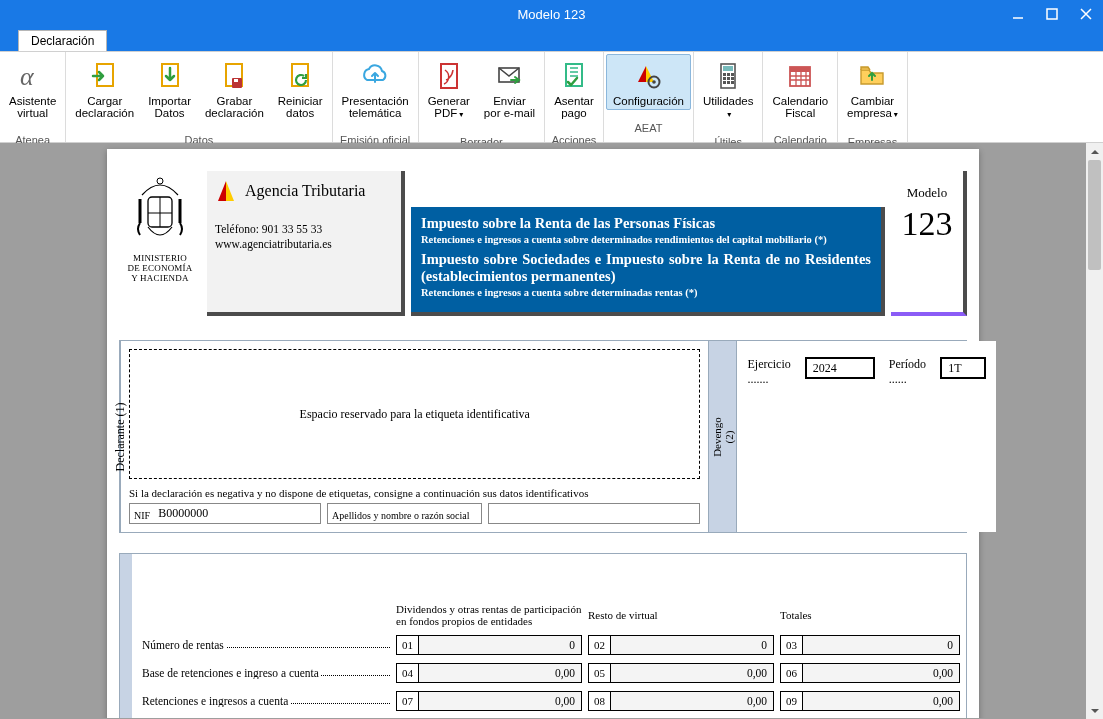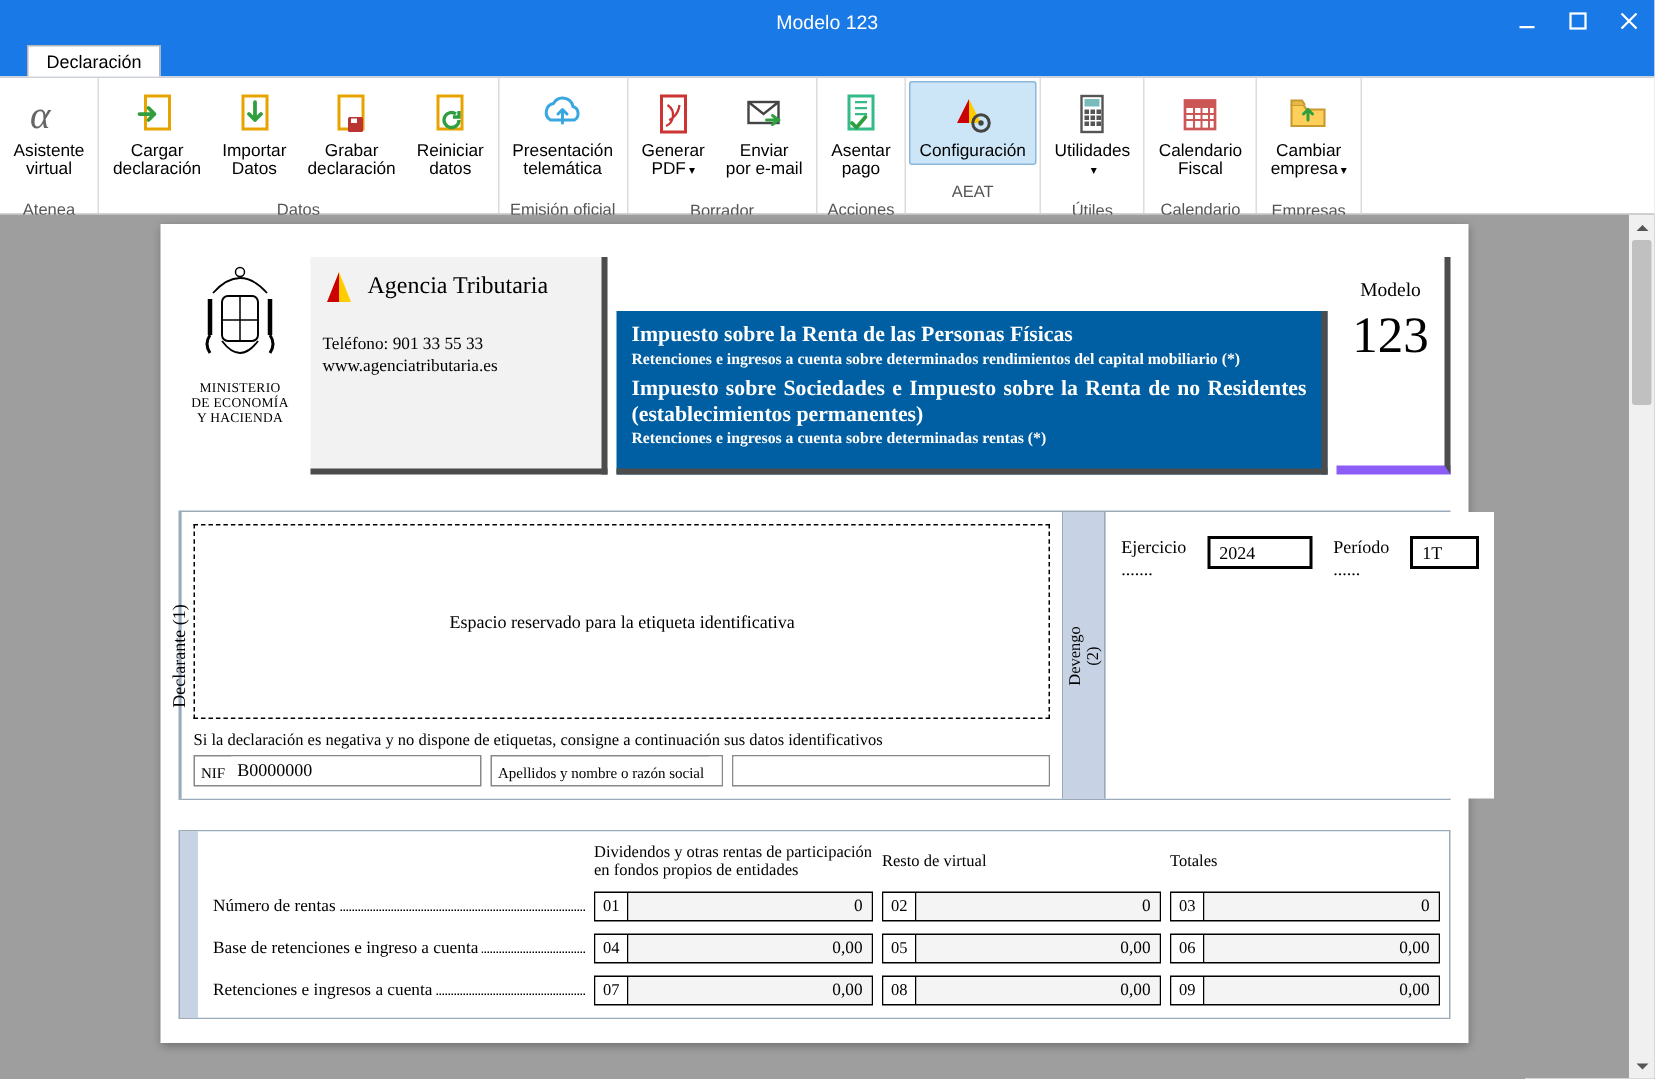--- a/index.html
+++ b/index.html
@@ -51,21 +51,21 @@
   .fh-agencia { width:198px; background:#f2f2f2; border-right:4px solid #4c4c4c; border-bottom:4px solid #4c4c4c; position:relative; padding:6px 8px 8px; font-family:"Times New Roman", serif; }
   .fh-agencia-row { display:flex; align-items:center; gap:6px; margin-bottom:10px; }
   .fh-agencia-logo { width:24px; display:flex; align-items:center; justify-content:center; }
   .fh-agencia-title { font-size:16px; }
   .fh-agencia-sub { font-size:11.5px; margin-top:18px; }
   .fh-agencia-web { font-size:11.5px; margin-top:3px; }
   .fh-blue { flex:1; background:#005fa2; color:#fff; border-right:4px solid #4c4c4c; border-bottom:4px solid #4c4c4c; padding:8px 10px; font-family:"Times New Roman", serif;margin-top:36px; }
   .fh-blue .h1 { font-size:14.5px; font-weight:bold; margin-bottom:2px; }
   .fh-blue .small { font-size:10.5px; font-weight:bold; margin-bottom:6px; }
   .fh-blue .last { margin-top:6px; }
-  .fh-modelo { width:76px; text-align:center; border-right:4px solid #4c4c4c; border-bottom:6px solid #8b5cf6; background:#fff; padding:14px 4px 4px; font-family:"Times New Roman", serif; }
+  .fh-modelo { width:76px; text-align:center; border-right:4px solid #4c4c4c; border-bottom:4px solid #8b5cf6; background:#fff; padding:14px 4px 4px; font-family:"Times New Roman", serif; }
   .fh-modelo .lab { font-size:13px; margin-bottom:4px; }
   .fh-modelo .num { font-size:34px; }
 
   
   .decl-box { display:flex; border:1px solid #9ab; }
   .decl-side { width:34px; background:#c7d3e4; position:relative; border-right:1px solid #9ab; }
   .decl-side .vertical { position:absolute; left:50%; top:50%; transform:translate(-50%,-50%) rotate(-90deg); white-space:nowrap; font-family:"Times New Roman", serif; font-size:12px; }
   .decl-main { flex:1; background:#fff; padding:8px 8px 8px; font-family:"Times New Roman", serif; }
   .decl-etiqueta { border:1px dashed #000; height:130px; display:flex; align-items:center; justify-content:center; font-size:12px; }
   .decl-note { font-size:11px; margin:8px 0 4px; }
@@ -83,21 +83,21 @@
   .devengo-tab { width:28px; background:#c7d3e4; position:relative; border-right:1px solid #9ab; }
   .devengo-tab .vertical { position:absolute; left:50%; top:50%; transform:translate(-50%,-50%) rotate(-90deg); white-space:nowrap; font-family:"Times New Roman", serif; font-size:11px; text-align:center; }
   .devengo-main { flex:1; background:#fff; padding:16px 10px; font-family:"Times New Roman", serif; display:flex; gap:14px; align-items:flex-start; }
   .dv-lab { font-size:12px; }
   .dv-box { border:2px solid #000; height:22px; padding:1px 6px; min-width:70px; display:flex; align-items:center; font-size:12px; }
 
   
   .calc-box { display:flex; border:1px solid #9ab; margin-top:20px; }
   .calc-side { width:34px; background:#c7d3e4; }
   .calc-main { flex:1; background:#fff; padding:8px 6px 8px 10px; font-family:"Times New Roman", serif; }
-  .calc-grid { display:grid; grid-template-columns: 248px 186px 186px 180px; column-gap:6px; row-gap:8px; align-items:center; }
+  .calc-grid { display:grid; grid-template-columns: 248px 186px 186px 180px; column-gap:6px; row-gap:8px; align-items:center;margin-top:41px; }
   .calc-grid .colhead { font-size:11px; line-height:12px; }
   .rowlab { font-size:11.5px; white-space:nowrap; overflow:hidden; }
   .cell { display:flex; align-items:stretch; border:1px solid #000; height:20px; }
   .cell .num { width:22px; border-right:1px solid #000; display:flex; align-items:center; justify-content:center; font-size:11px; background:#fff; }
   .cell .val { flex:1; display:flex; align-items:center; justify-content:flex-end; padding:0 6px; background:#f4f4f4; font-size:11.5px; }
   .rowlab-inner { display:inline-block; background:#fff; padding-right:2px; position:relative; z-index:1; }
   .rowlab { position:relative; }
   .rowlab::after { content:""; position:absolute; left:0; right:0; bottom:3px; border-bottom:1px dotted #000; z-index:0; }
 
 </style>

